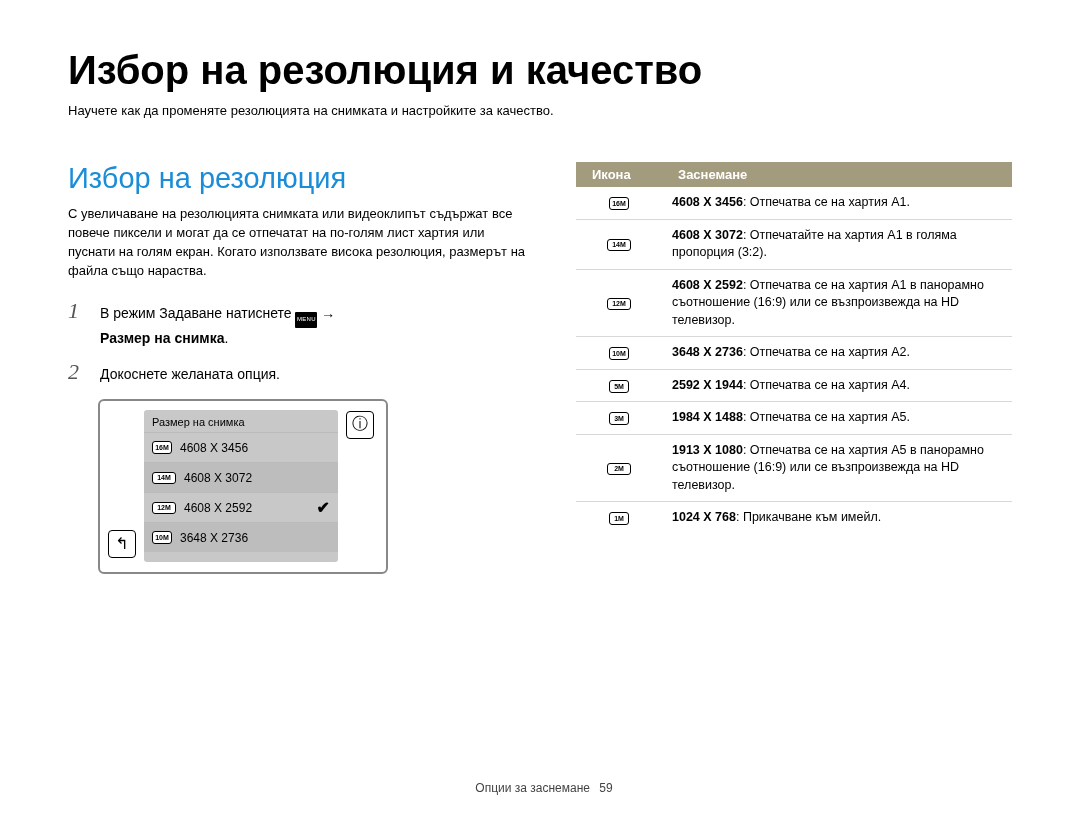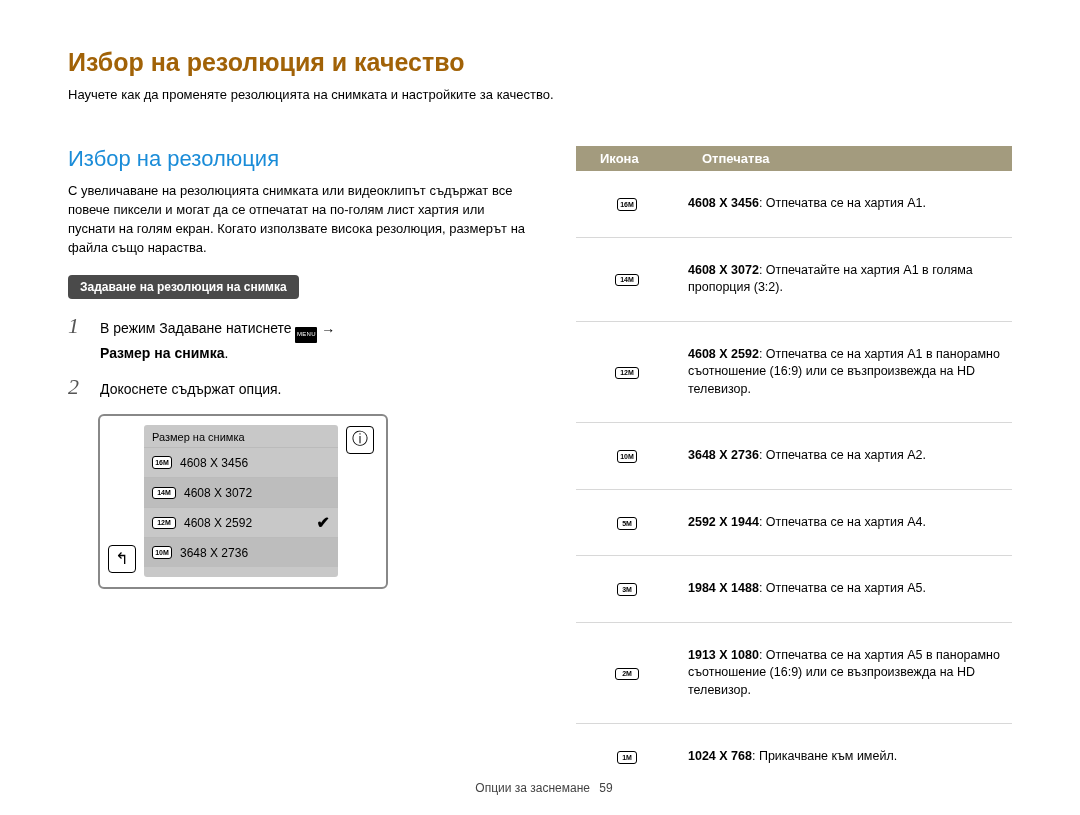--- a/index.html
+++ b/index.html
@@ -7,39 +7,39 @@
     font-family: Arial, Helvetica, sans-serif;
     background: #fff;
     color: #000;
     width: 1080px;
     height: 815px;
     box-sizing: border-box;
     padding: 48px 68px 0 68px;
     position: relative;
   }
   .page-title {
-    color: #a16207;
-    font-size: 25px;
+    color: #000000;
+    font-size: 40px;
     font-weight: bold;
     margin: 0 0 10px 0;
   }
   .page-intro {
     font-size: 13px;
     margin: 0 0 44px 0;
   }
   .cols {
     display: flex;
     gap: 48px;
   }
   .col-left { width: 460px; }
   .col-right { flex: 1; }
 
   .section-title {
     color: #1a8cd8;
-    font-size: 22px;
+    font-size: 29px;
     font-weight: 500;
     margin: 0 0 10px 0;
   }
   .para {
     font-size: 13px;
     line-height: 1.45;
     margin: 0 0 18px 0;
   }
 
   .pill {
@@ -150,27 +150,27 @@
     font-size: 16px;
   }
 
   
   .desc-table { width: 100%; border-collapse: collapse; font-size: 12.5px; }
   .desc-table thead th {
     background: #a39b7e;
     color: #fff;
     font-weight: bold;
     text-align: left;
-    padding: 5px 24px;
+    padding: 5px 16px;
     font-size: 13px;
   }
   .desc-table thead th:first-child { width: 54px; }
   .desc-table tbody td {
     border-bottom: 1px solid #d8d8d8;
-    padding: 24px 10px;
+    padding: 7px 10px;
     vertical-align: middle;
     line-height: 1.4;
   }
   .desc-table tbody tr:last-child td { border-bottom: none; }
   .desc-table td.icon-cell { text-align: center; vertical-align: middle; }
 
   .footer {
     position: absolute;
     bottom: 20px;
     left: 8px; right: 0;
@@ -184,35 +184,34 @@
 <body>
 
 <h1 class="page-title">Избор на резолюция и качество</h1>
 <p class="page-intro">Научете как да променяте резолюцията на снимката и настройките за качество.</p>
 
 <div class="cols">
   <div class="col-left">
     <h2 class="section-title">Избор на резолюция</h2>
     <p class="para">С увеличаване на резолюцията снимката или видеоклипът съдържат все повече пиксели и могат да се отпечатат на по-голям лист хартия или пуснати на голям екран. Когато използвате висока резолюция, размерът на файла също нараства.</p>
 
-    <div class="pill">Задаване на резолюция на снимка</div>
 
     <ul class="steps">
       <li>
         <span class="step-num">1</span>
         <span class="step-text">
           <span>В режим Задаване натиснете </span>
           <span class="menu-icon">MENU</span>
           <span class="arrow">→</span><br>
           <span class="bold">Размер на снимка</span><span>.</span>
         </span>
       </li>
       <li>
         <span class="step-num">2</span>
-        <span class="step-text">Докоснете съдържат опция.</span>
+        <span class="step-text">Докоснете желаната опция.</span>
       </li>
     </ul>
 
     <div class="camera-mock">
       <div class="back-btn">↰</div>
       <div class="list-panel">
         <div class="list-title">Размер на снимка</div>
         <div id="camera-rows">
             <div class="list-row">
               <span class="res-icon ">16M</span>
@@ -235,21 +234,21 @@
       </div>
       <div class="info-btn">ⓘ</div>
     </div>
   </div>
 
   <div class="col-right">
     <table class="desc-table">
       <thead>
         <tr>
           <th>Икона</th>
-          <th>Отпечатва</th>
+          <th>Заснемане</th>
         </tr>
       </thead>
       <tbody id="table-rows">
           <tr>
             <td class="icon-cell"><span class="res-icon ">16M</span></td>
             <td><span class="bold">4608 X 3456</span>: Отпечатва се на хартия A1.</td>
           </tr>
           <tr>
             <td class="icon-cell"><span class="res-icon wide">14M</span></td>
             <td><span class="bold">4608 X 3072</span>: Отпечатайте на хартия A1 в голяма пропорция (3:2).</td>

